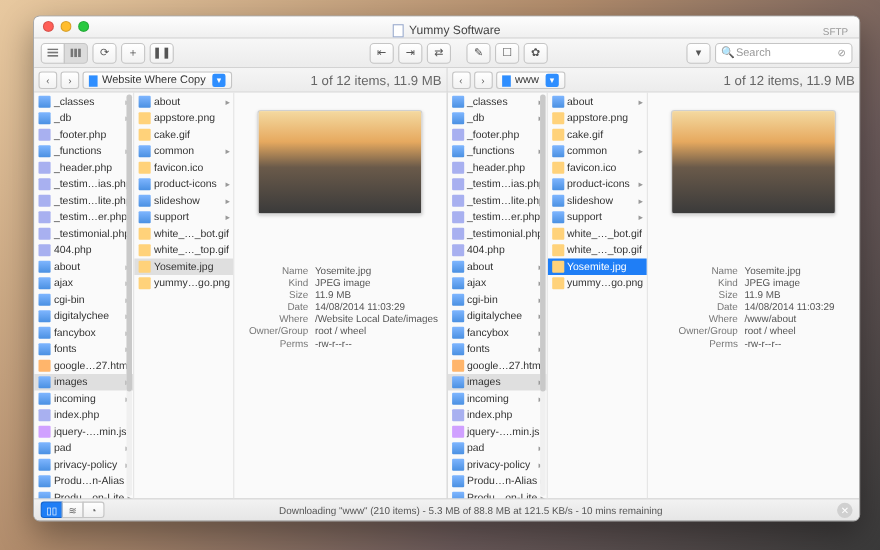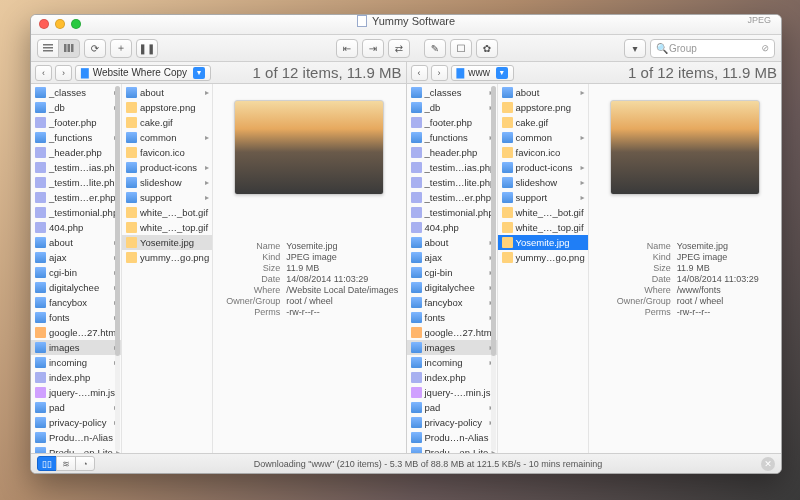--- a/index.html
+++ b/index.html
@@ -1,19 +1,19 @@
 <!DOCTYPE html>
 <html><head>
 <meta charset="utf-8">
 <style>
   * { box-sizing: border-box; margin: 0; padding: 0; }
   html, body { width: 800px; height: 500px; overflow: hidden; font-family: "Helvetica Neue", Helvetica, Arial, sans-serif; font-size: 10px; color: #333; }
   body { background: linear-gradient(135deg,#e8c9a0 0%,#b08b6b 40%,#6b5a5a 70%,#3a3a3a 100%); padding: 14px 16px 22px 30px; }
   .window { width: 752px; height: 460px; background:#fafafa; border:1px solid #a9a9a9; border-radius:6px; box-shadow:0 12px 30px rgba(0,0,0,.35); display:flex; flex-direction:column; overflow:hidden; }
-  .titlebar { height:20px; display:flex; align-items:flex-start; justify-content:center; position:relative; border-bottom:1px solid #d0d0d0; background:linear-gradient(#fdfdfd,#f0f0f0); }
+  .titlebar { height:20px; display:flex; align-items:flex-end; justify-content:center; position:relative; border-bottom:1px solid #d0d0d0; background:linear-gradient(#fdfdfd,#f0f0f0); }
   .traffic { position:absolute; left:8px; top:4px; display:flex; gap:6px; }
   .traffic span { width:10px; height:10px; border-radius:50%; display:block; border:1px solid rgba(0,0,0,.15); }
   .t-close{background:#ff5f57;} .t-min{background:#ffbd2e;} .t-max{background:#28c940;}
   .titlebar .title { font-size:11px; color:#444; display:flex; align-items:center; gap:5px;}
   .titlebar .title .doc { width:10px; height:12px; background:#fff; border:1px solid #9ac; }
   .sftp { position:absolute; right:10px; font-size:9px; color:#999; }
   .toolbar { height:27px; background:linear-gradient(#f7f7f7,#ececec); border-bottom:1px solid #cfcfcf; display:flex; align-items:center; padding:0 6px; gap:4px; }
   .tbtn { height:19px; min-width:22px; border:1px solid #c5c5c5; border-radius:4px; background:linear-gradient(#ffffff,#f2f2f2); display:flex; align-items:center; justify-content:center; color:#555; font-size:10px; cursor:default; }
   .tseg { display:flex; }
   .tseg .tbtn { border-radius:0; margin-left:-1px; }
@@ -24,21 +24,21 @@
   .search { display:flex; align-items:center; height:19px; border:1px solid #c5c5c5; border-radius:4px; background:#fff; padding:0 18px 0 18px; width:125px; position:relative; color:#999;}
   .search .sicon{position:absolute;left:5px;font-size:10px;}
   .search .sclose{position:absolute;right:5px;font-size:9px;}
   .pathbars { height:22px; display:flex; border-bottom:1px solid #cfcfcf; }
   .pathbar { flex:1; display:flex; align-items:center; background:linear-gradient(#f5f5f5,#ececec); padding:0 4px; gap:3px; min-width:0;}
   .pathbar:first-child{border-right:1px solid #cfcfcf;}
   .nav { height:16px; min-width:17px; border:1px solid #c5c5c5; border-radius:3px; background:linear-gradient(#fff,#f2f2f2); display:flex; align-items:center; justify-content:center; font-size:9px; color:#555;}
   .pathdrop { height:16px; border:1px solid #c5c5c5; border-radius:3px; background:linear-gradient(#fff,#f2f2f2); display:flex; align-items:center; padding:0 5px; gap:4px; font-size:10px; color:#333; min-width:0; }
   .pathdrop .fld{color:#2e8eff;font-size:10px;}
   .pathdrop .arr{background:#2e8eff;color:#fff;border-radius:2px;width:12px;height:12px;display:flex;align-items:center;justify-content:center;font-size:8px;margin-left:2px;}
-  .status-r{margin-left:auto;font-size:15px;color:#666;white-space:nowrap;text-align:right;}
+  .status-r{margin-left:auto;font-size:12px;color:#666;white-space:nowrap;text-align:right;}
   .panes { flex:1; display:flex; min-height:0;justify-content:flex-end; }
   .pane { flex:1; display:flex; border-right:1px solid #cfcfcf; min-width:0;}
   .pane:last-child{border-right:none;}
   .col { width:91px; border-right:1px solid #e4e4e4; overflow:hidden; position:relative; }
   .col ul { list-style:none; padding-top:1px; }
   .col li { height:15px; display:flex; align-items:center; padding:0 3px 0 4px; gap:3px; white-space:nowrap; font-size:9.5px;}
   .col li.sel { background:#dfdfdf; }
   .col li.selblue { background:#1f7ef6; color:#fff; }
   .col li .i { width:11px; height:11px; flex-shrink:0; }
   .col li .i.fld { background:linear-gradient(#7fb6ff,#4a90e2);border-radius:1px;}
@@ -72,21 +72,21 @@
   <div class="titlebar">
     <div class="traffic">
       <span class="t-close"></span>
       <span class="t-min"></span>
       <span class="t-max"></span>
     </div>
     <div class="title">
       <span class="doc"></span>
       <span>Yummy Software</span>
     </div>
-    <span class="sftp">JPEG</span>
+    <span class="sftp">SFTP</span>
   </div>
 
   <div class="toolbar">
     <div class="tseg">
       <div class="tbtn">
           <svg width="10" height="8">
             <rect y="0" width="10" height="1.5" fill="#777"></rect>
             <rect y="3" width="10" height="1.5" fill="#777"></rect>
             <rect y="6" width="10" height="1.5" fill="#777"></rect>
           </svg>
@@ -107,21 +107,21 @@
     <div class="tbtn">⇥</div>
     <div class="tbtn">⇄</div>
     <div style="width:6px"></div>
     <div class="tbtn">✎</div>
     <div class="tbtn">☐</div>
     <div class="tbtn">✿</div>
     <div class="spacer"></div>
     <div class="tbtn">▾</div>
     <div class="search">
       <span class="sicon">🔍</span>
-      <span>Group</span>
+      <span>Search</span>
       <span class="sclose">⊘</span>
     </div>
   </div>
 
   <div class="pathbars">
     <div class="pathbar">
       <div class="nav">‹</div>
       <div class="nav">›</div>
       <div class="pathdrop">
         <span class="fld">▇</span>
@@ -528,21 +528,21 @@
           <div class="meta">
             <div class="k">Name</div>
             <div>Yosemite.jpg</div>
             <div class="k">Kind</div>
             <div>JPEG image</div>
             <div class="k">Size</div>
             <div>11.9 MB</div>
             <div class="k">Date</div>
             <div>14/08/2014 11:03:29</div>
             <div class="k">Where</div>
-            <div>/www/fonts</div>
+            <div>/www/about</div>
             <div class="k">Owner/Group</div>
             <div>root / wheel</div>
             <div class="k">Perms</div>
             <div>-rw-r--r--</div>
           </div>
         </div>
       </div>
     </div>
 
   <div class="footer">

